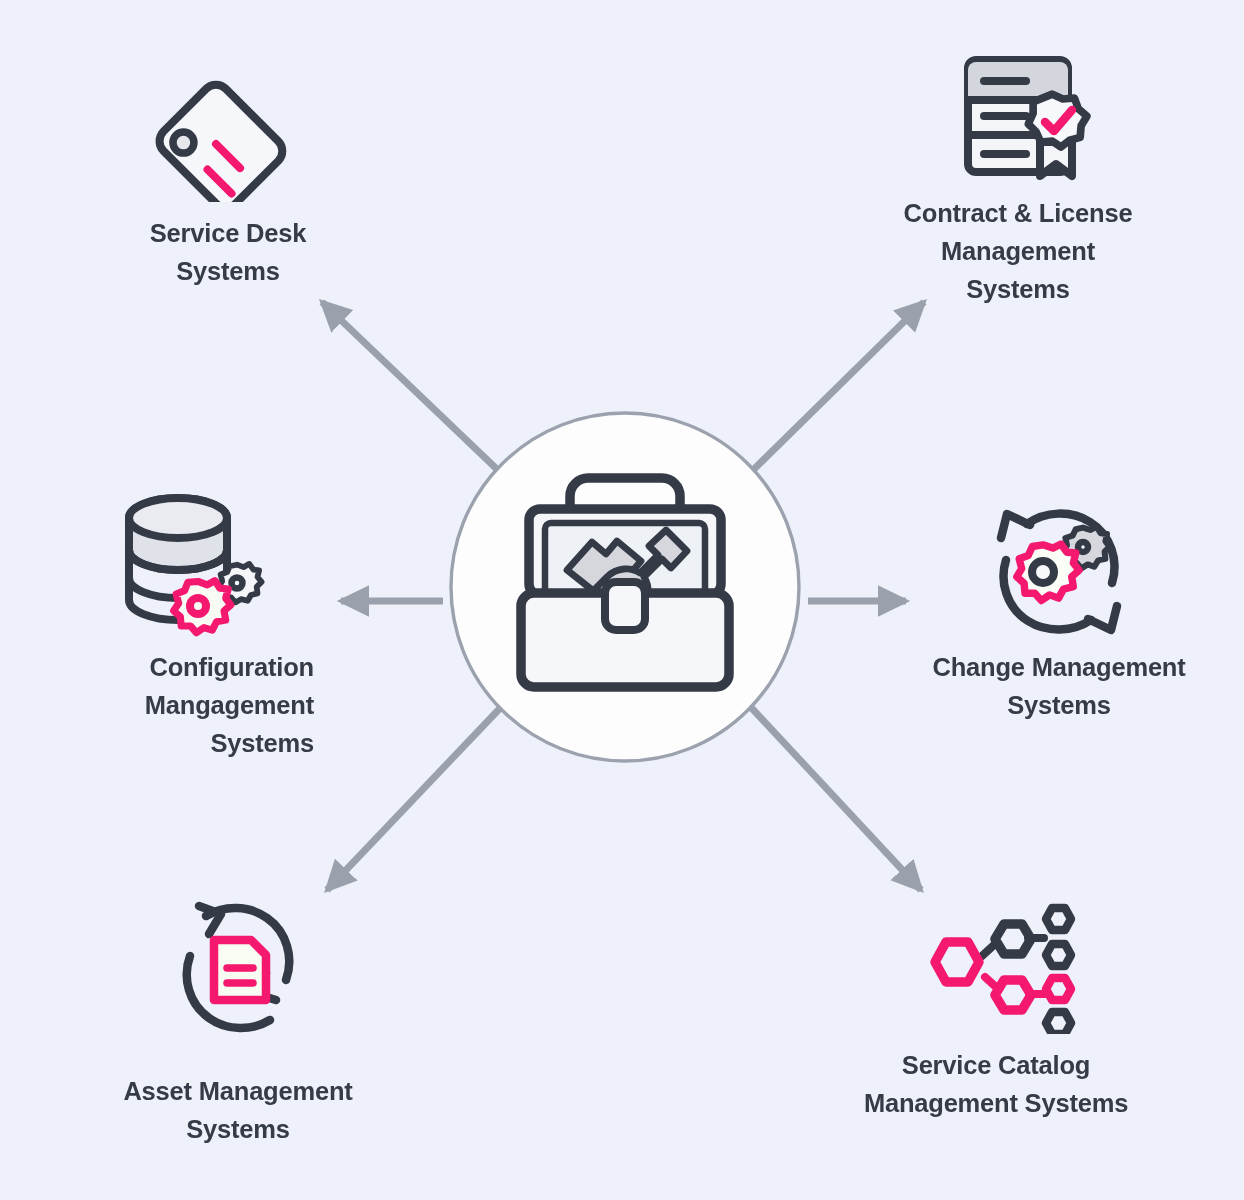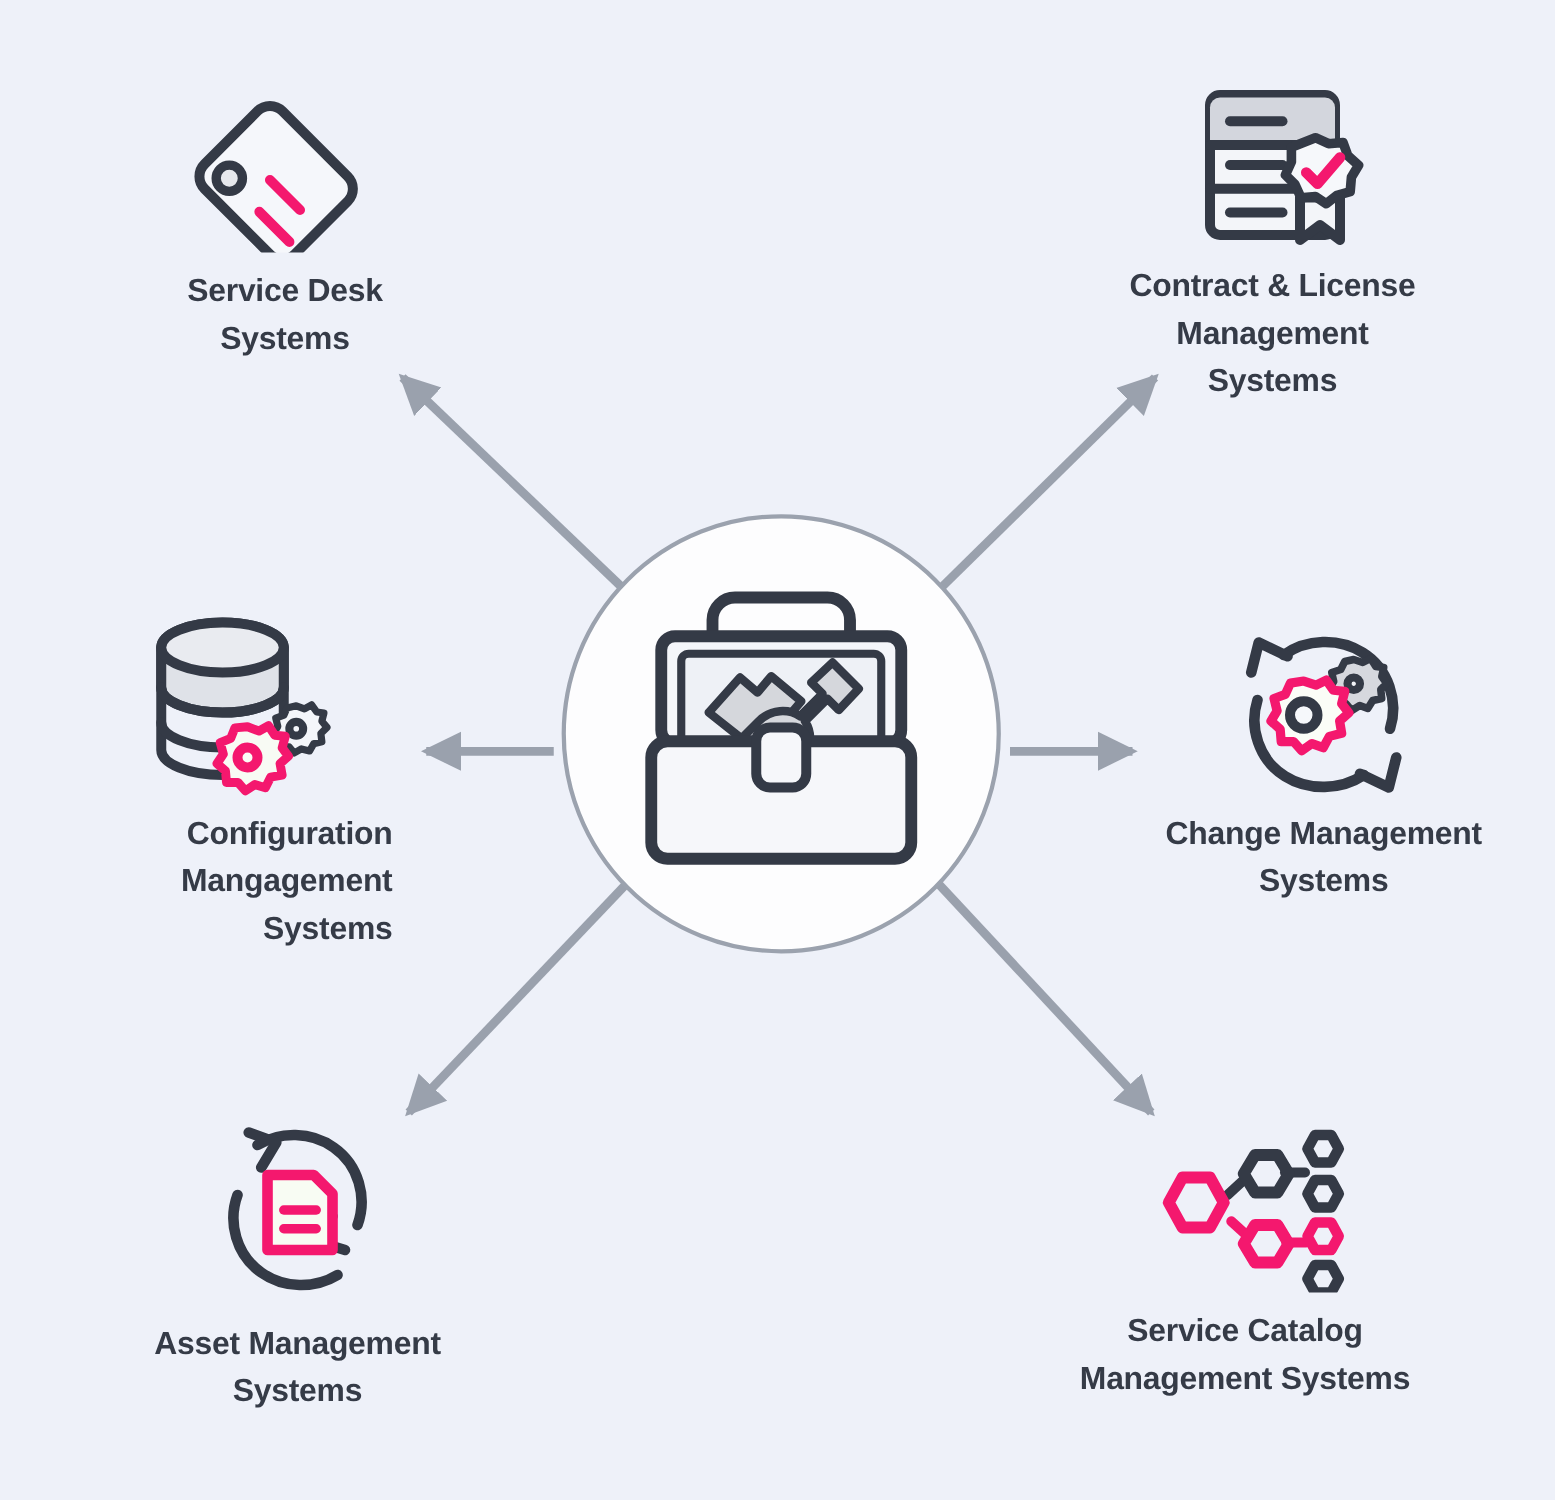--- a/index.html
+++ b/index.html
@@ -40,31 +40,31 @@
     color: #353b47;
     letter-spacing: -0.2px;
     white-space: pre-line;
   }
   .node-icon {
     display: block;
     margin: 0 auto;
   }
   
   #node-service-desk   { left: 92px;  top: 62px;  width: 272px; }
-  #node-contract       { left: 872px; top: 62px;  width: 292px; }
+  #node-contract       { left: 872px; top: 46px;  width: 292px; }
   #node-configuration  { left: 72px;  top: 492px; width: 242px; text-align: right; }
   #node-change         { left: 918px; top: 498px; width: 282px; }
   #node-asset          { left: 102px; top: 896px; width: 272px; }
   #node-catalog        { left: 840px; top: 902px; width: 312px; }
 
   #node-service-desk  .node-label { margin-top: 12px; }
   #node-contract      .node-label { margin-top: 12px; }
   #node-configuration .node-label { margin-top: 10px; }
   #node-change        .node-label { margin-top: 2px; }
-  #node-asset         .node-label { margin-top: 16px; }
+  #node-asset         .node-label { margin-top: 32px; }
   #node-catalog       .node-label { margin-top: 12px; }
 
   .center-hub {
     position: absolute;
     left: 447px;
     top: 409px;
     width: 356px;
     height: 356px;
   }
 </style>

